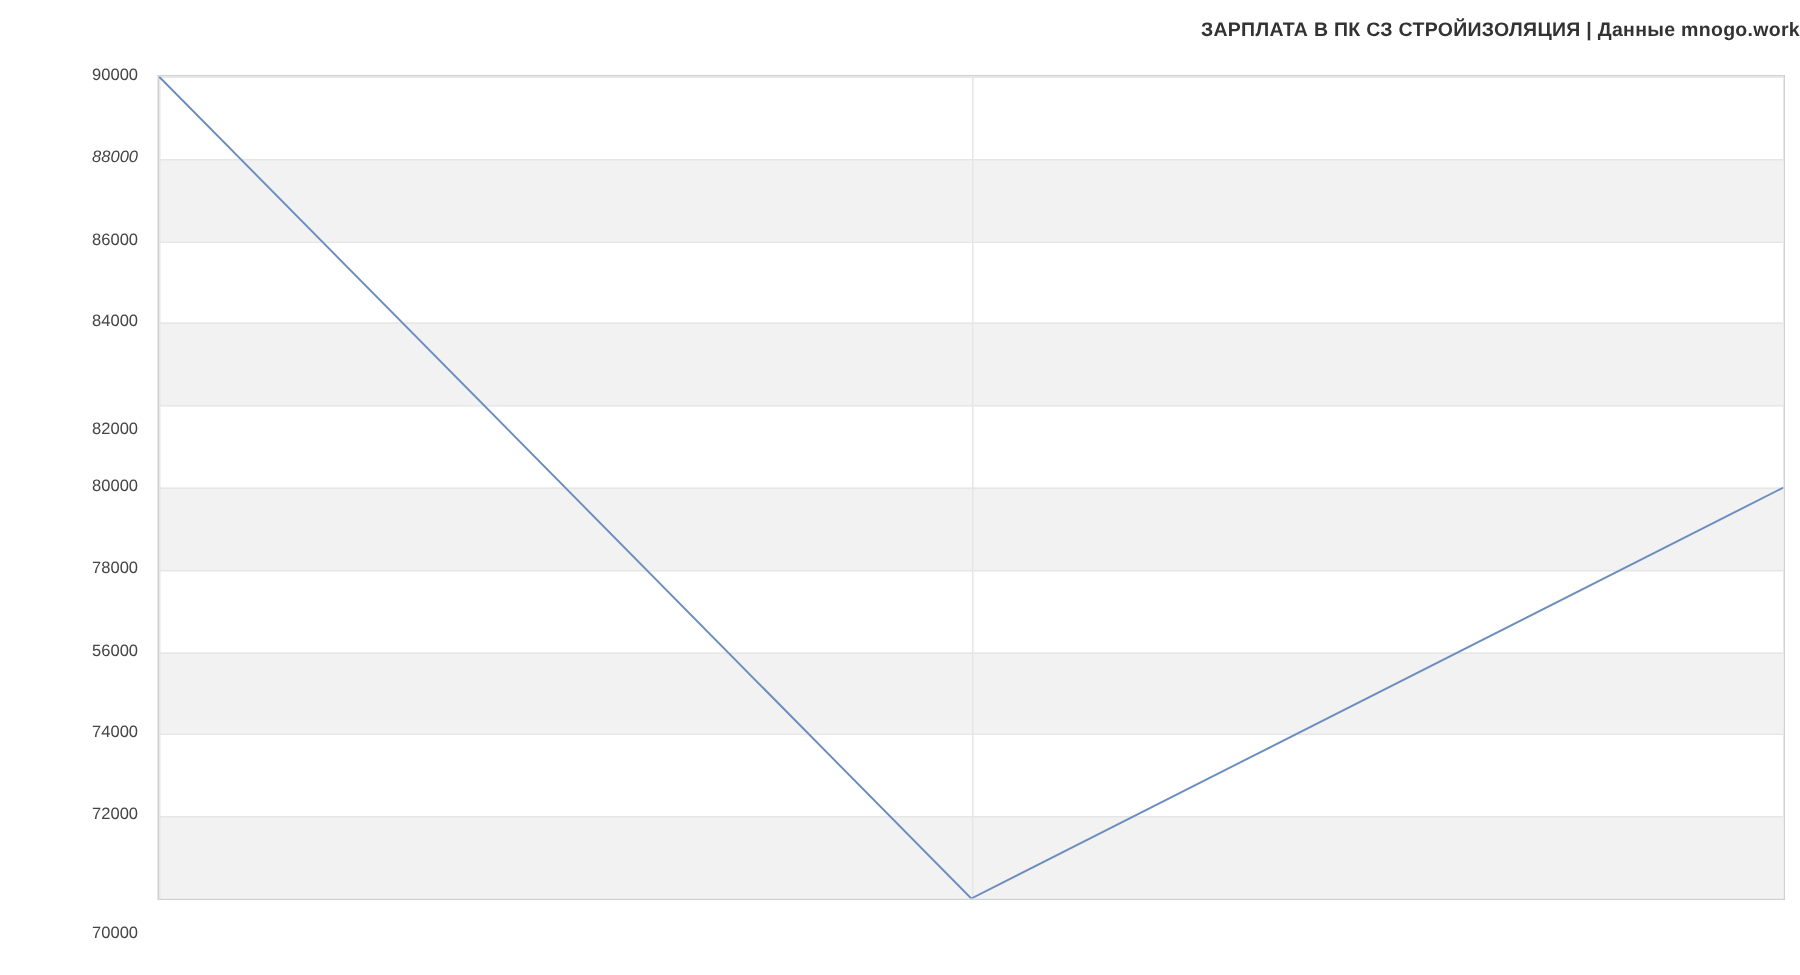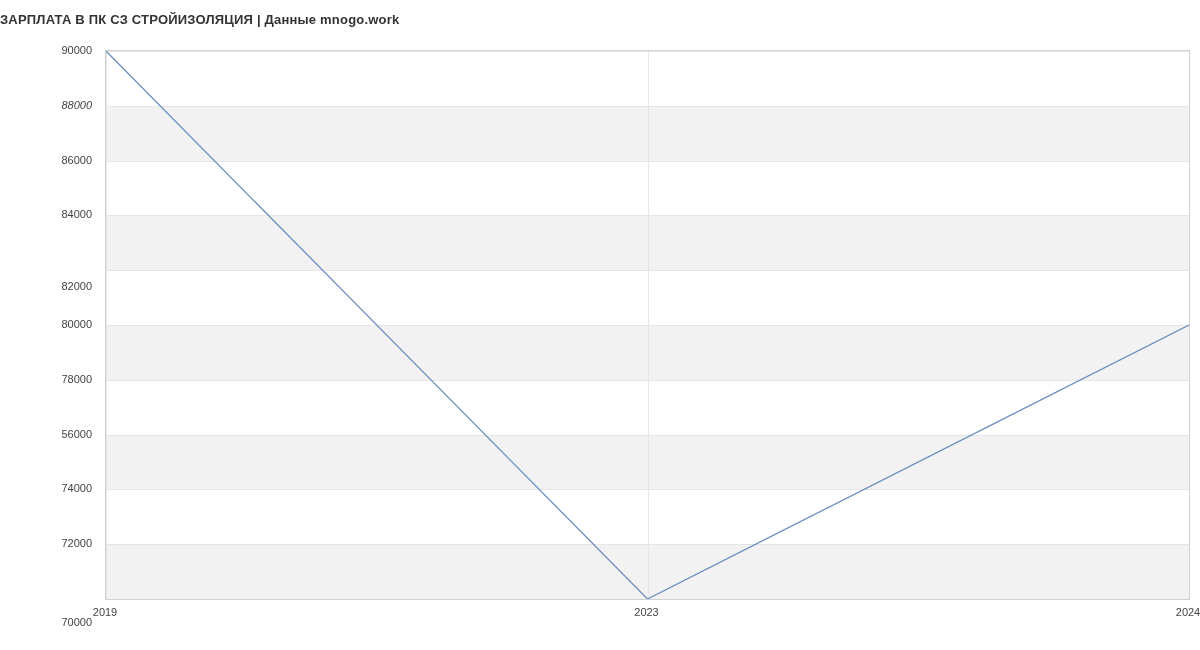--- a/index.html
+++ b/index.html
@@ -14,21 +14,21 @@
   .container {
     position: relative;
     width: 1200px;
     height: 650px;
   }
   .title {
     position: absolute;
     top: 12px;
     left: 0;
     right: 0;
-    text-align: left;
+    text-align: right;
     font-size: 13px;
     font-weight: 600;
     color: #333333;
     letter-spacing: 0.2px;
   }
   .plot-area {
     position: absolute;
     left: 105px;
     top: 50px;
     width: 1085px;
@@ -140,18 +140,13 @@
       <div class="gridline" style="top: 54.8px;"></div>
       <div class="gridline" style="top: 0px;"></div>
       <div class="vgridline" style="left: 0px;"></div>
       <div class="vgridline" style="left: 541.5px;"></div>
       <div class="vgridline" style="left: 1083px;"></div>
       <svg class="line-svg" id="line-svg" preserveAspectRatio="none" viewBox="0 0 1083 548">
         <polyline points="0.00,0.00 541.50,548.00 1083.00,274.00" class="series-line" stroke="#6c8ebf"></polyline>
       </svg>
   </div>
 
-  <div class="x-axis" id="x-axis">
-      <div class="x-tick" style="left: 0px;">2019</div>
-      <div class="x-tick" style="left: 541.5px;">2023</div>
-      <div class="x-tick" style="left: 1083px;">2024</div>
-    </div>
 </div>
 
 </body></html>

